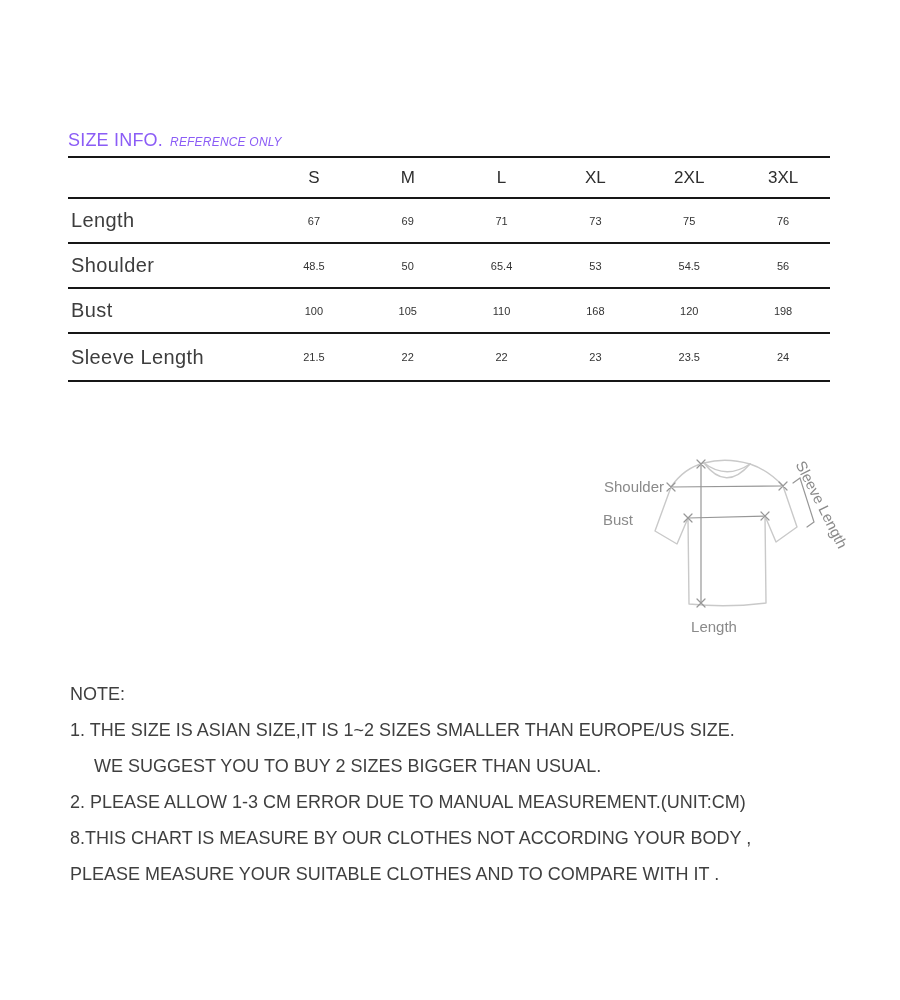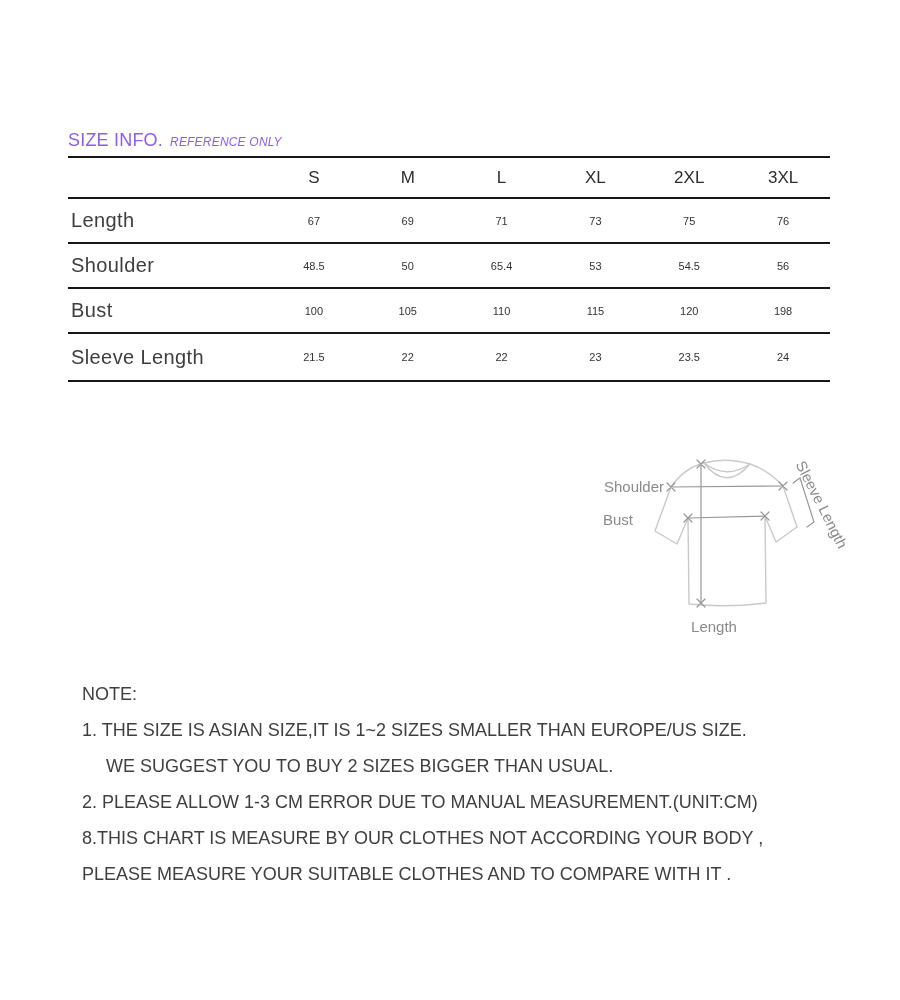--- a/index.html
+++ b/index.html
@@ -62,21 +62,21 @@
   .diagram text { font-family: "Liberation Sans", sans-serif; }
 
   
   .notes {
     position: absolute;
     left: 70px;
     top: 676px;
     color: #3f3f3f;
     font-size: 18px;
   }
-  .note-line { height: 36px; line-height: 36px; white-space: nowrap; margin-left: 12px; }
+  .note-line { height: 36px; line-height: 36px; white-space: nowrap; }
   .note-line.indent { padding-left: 24px; }
 </style>
 </head>
 <body>
 
 <div class="canvas">
 
   <div class="heading">
     <span class="h-main">SIZE INFO.</span>
     <span class="h-sub">REFERENCE ONLY</span>
@@ -111,21 +111,21 @@
       <div class="td">53</div>
       <div class="td">54.5</div>
       <div class="td">56</div>
     </div>
 
     <div class="tr data">
       <div class="td label">Bust</div>
       <div class="td">100</div>
       <div class="td">105</div>
       <div class="td">110</div>
-      <div class="td">115</div>
+      <div class="td">168</div>
       <div class="td">120</div>
       <div class="td">198</div>
     </div>
 
     <div class="tr data last">
       <div class="td label">Sleeve Length</div>
       <div class="td">21.5</div>
       <div class="td">22</div>
       <div class="td">22</div>
       <div class="td">23</div>

